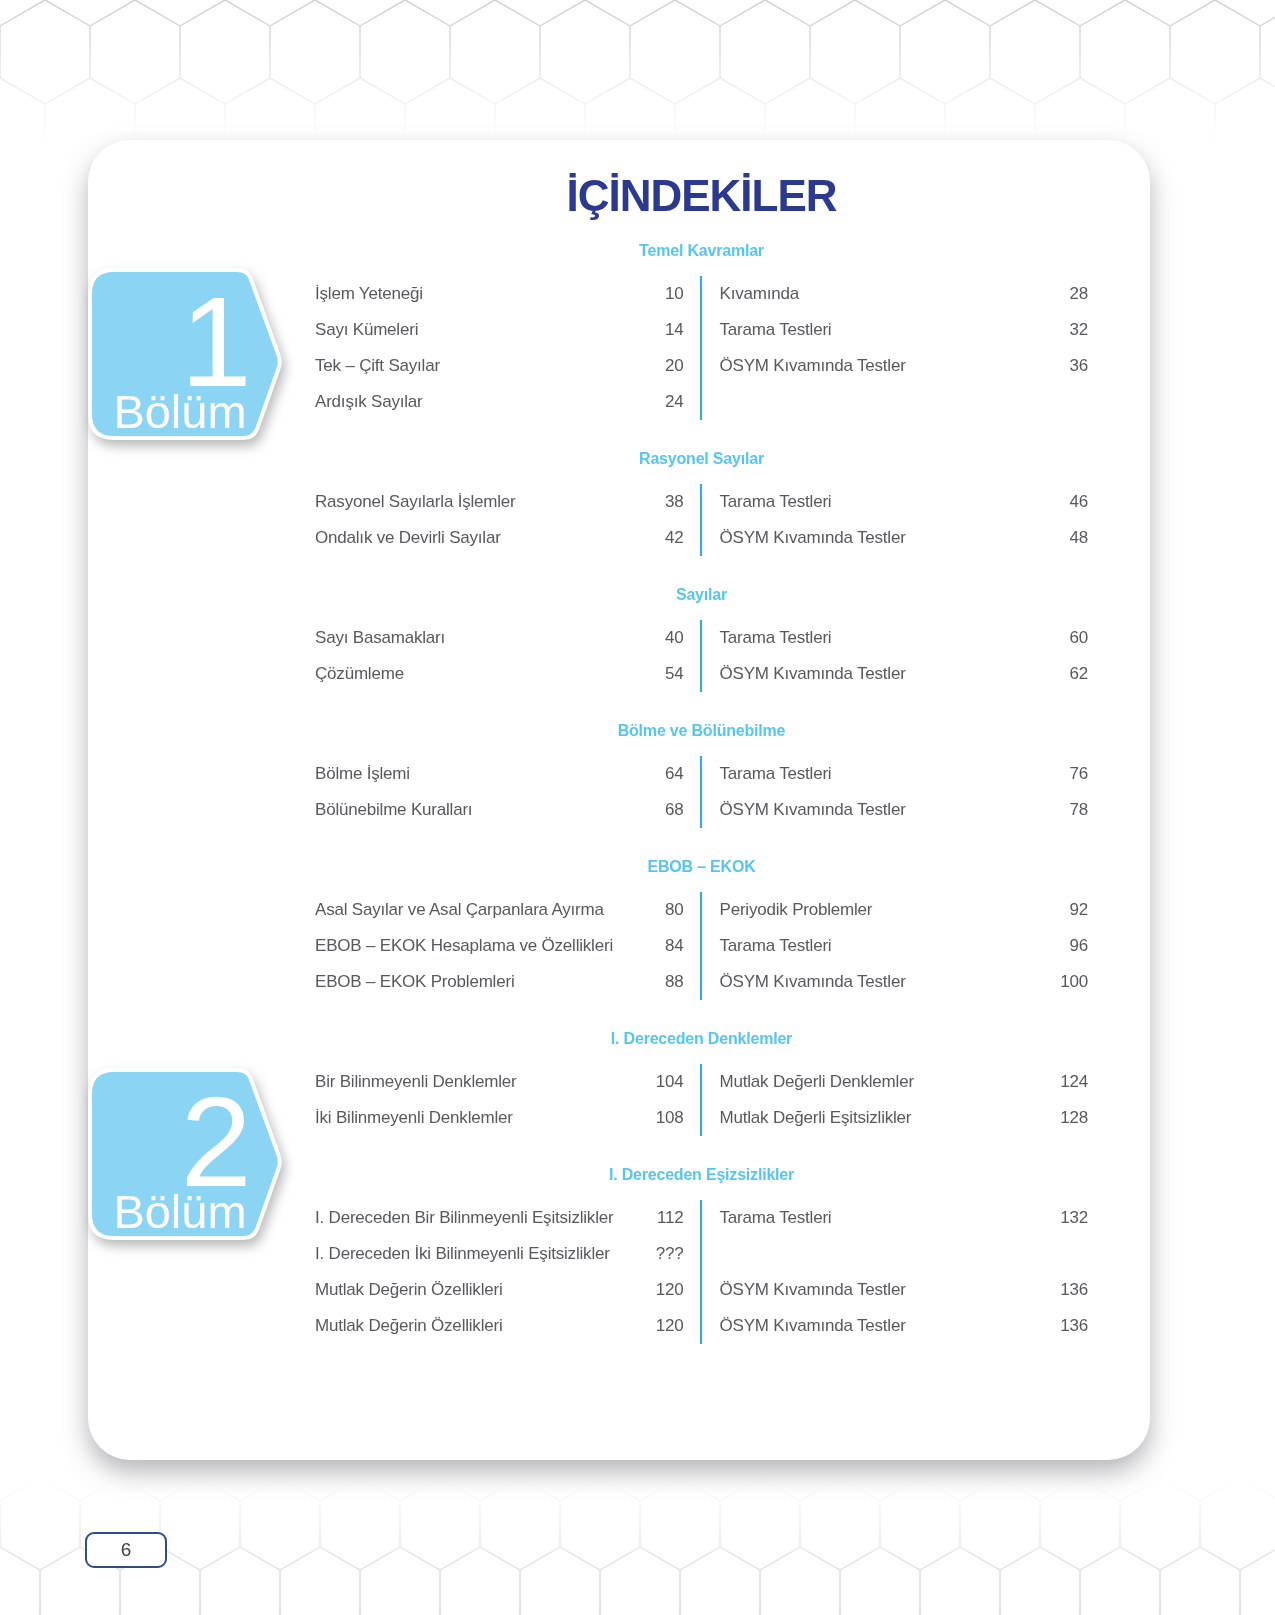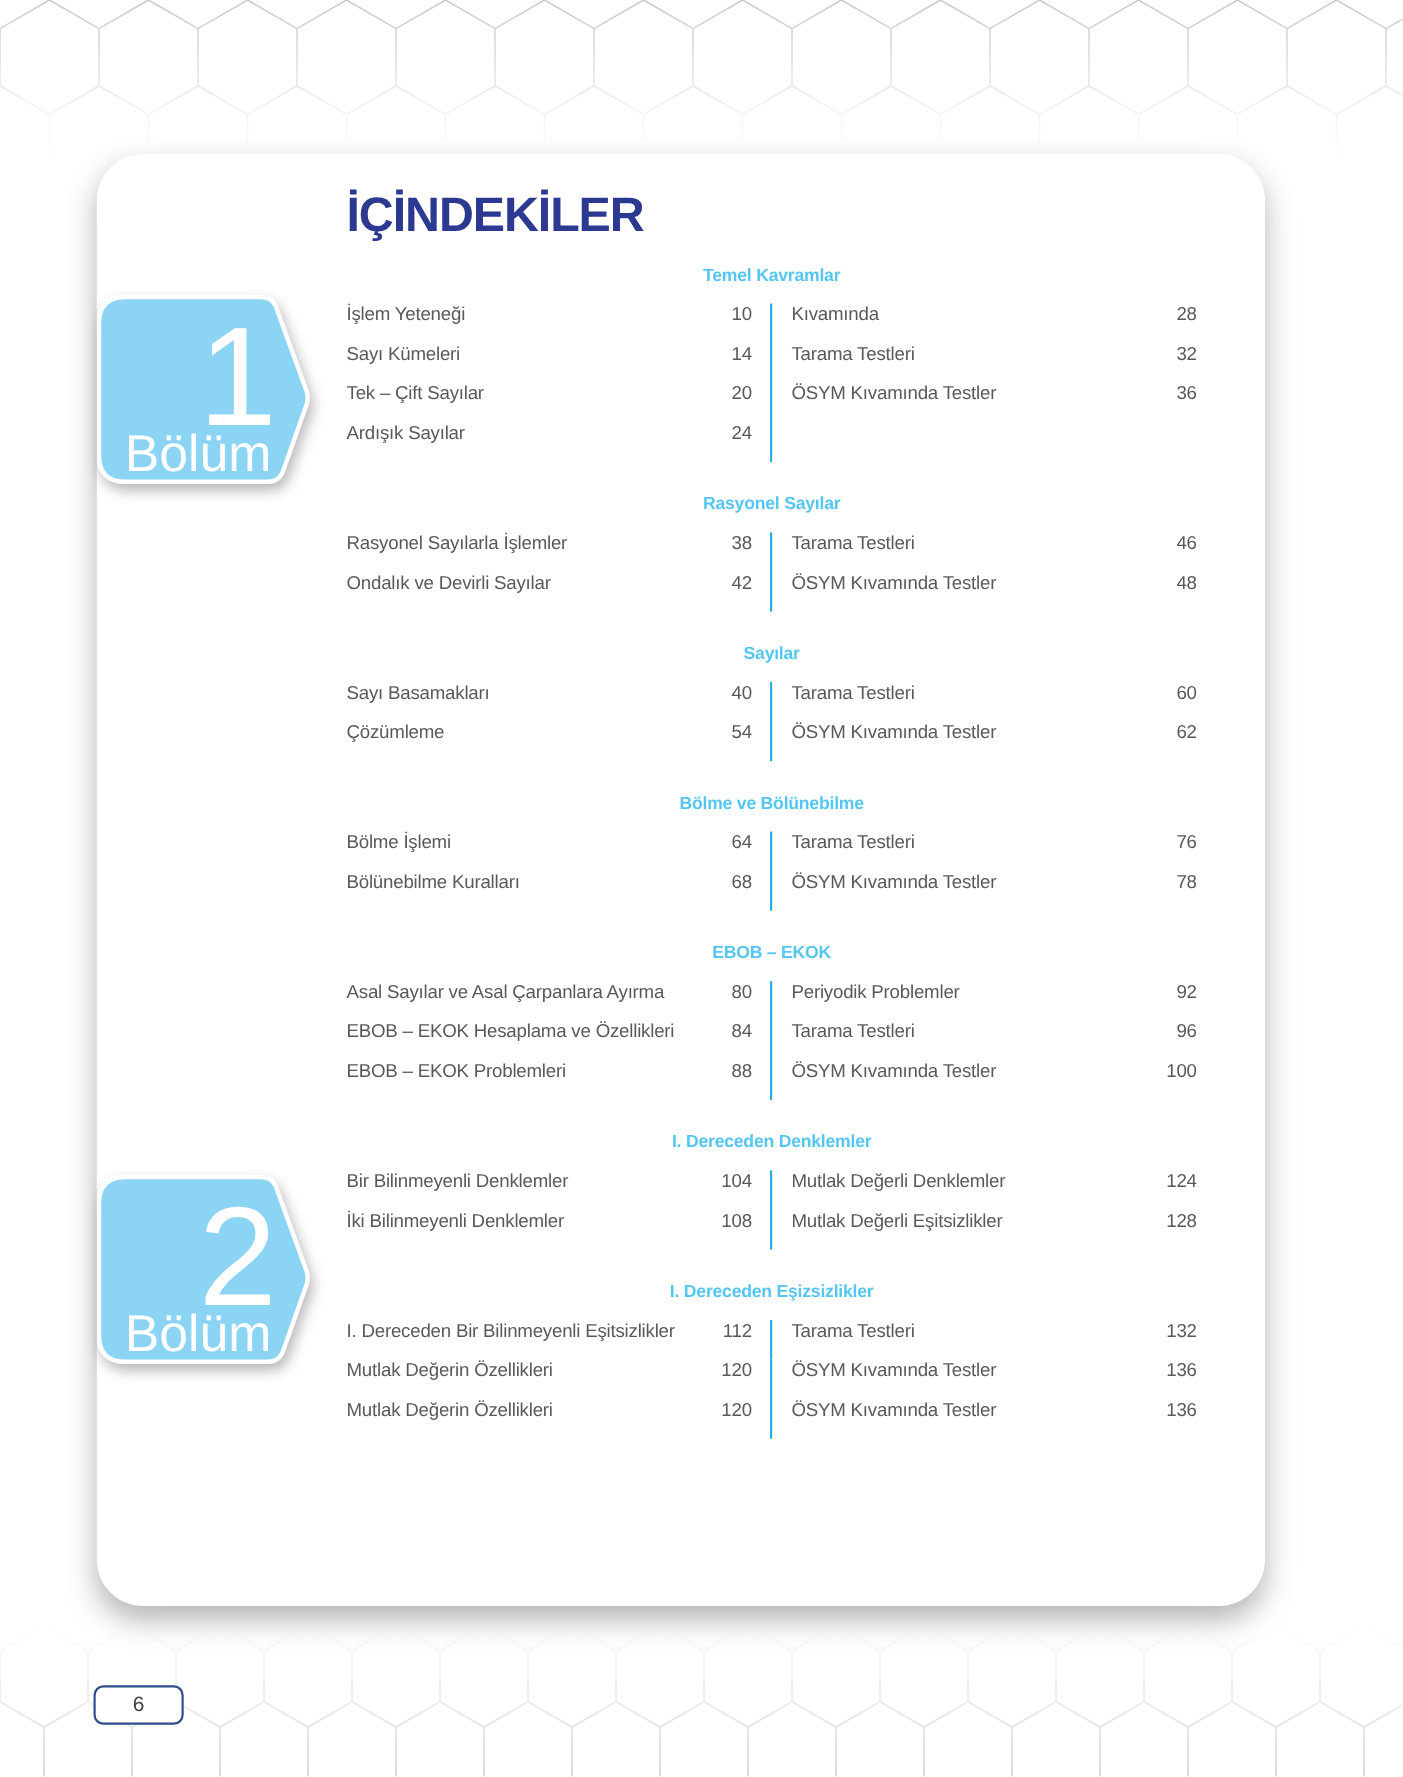--- a/index.html
+++ b/index.html
@@ -14,37 +14,37 @@
 
   .card{
     position:absolute;left:88px;top:140px;width:1062px;height:1320px;
     background:#ffffff;border-radius:42px;z-index:2;
     box-shadow:0 12px 26px rgba(90,90,100,0.45);
   }
   .content{
     position:absolute;left:227px;right:62px;top:30px;
   }
   .page-title{
-    margin:0 0 14px 0;
+    margin:0 0 14px 0;text-align:center;
     font-size:44px;font-weight:bold;letter-spacing:-1px;color:#2b3990;
     line-height:52px;
   }
   .sec{margin:0;}
   .sec-h{
     margin:24px 0 10px 0;text-align:center;
     font-size:16px;font-weight:bold;color:#55c6f1;line-height:30px;
     letter-spacing:-0.2px;
   }
   .sec:first-of-type .sec-h{margin-top:6px;}
   .cols{display:grid;grid-template-columns:1fr 1fr;}
   .col{display:flex;flex-direction:column;}
   .col-l{border-right:2px solid #2aabe2;padding-right:16px;}
   .col-r{padding-left:18px;}
   .row{
-    display:flex;justify-content:space-between;
+    display:flex;justify-content:space-between;align-items:center;
     height:36px;font-size:17px;color:#58595b;letter-spacing:-0.2px;
   }
   .lbl{white-space:nowrap;}
   .pg{margin-left:8px;white-space:nowrap;}
 
   .badge{position:absolute;left:0;width:195px;height:172px;z-index:3;
     filter:drop-shadow(3px 6px 6px rgba(0,0,0,0.28));}
   .badge-1{top:128px;}
   .badge-2{top:928px;}
   .badge svg{display:block;}
@@ -287,20 +287,24 @@
     </section>
 
     <section class="sec">
       <h2 class="sec-h">I. Dereceden Eşizsizlikler</h2>
       <div class="cols">
         <div class="col col-l">
           <div class="row">
             <span class="lbl">I. Dereceden Bir Bilinmeyenli Eşitsizlikler</span>
             <span class="pg">112</span>
           </div>
+          <div class="row">
+            <span class="lbl">I. Dereceden İki Bilinmeyenli Eşitsizlikler</span>
+            <span class="pg">???</span>
+          </div>
         </div>
         <div class="col col-r">
           <div class="row">
             <span class="lbl">Tarama Testleri</span>
             <span class="pg">132</span>
           </div>
         </div>
       </div>
     </section>
 

